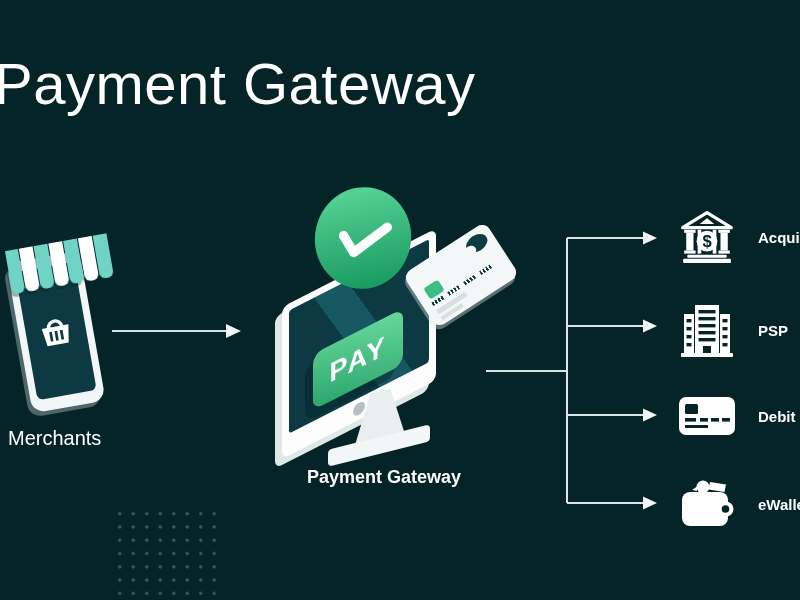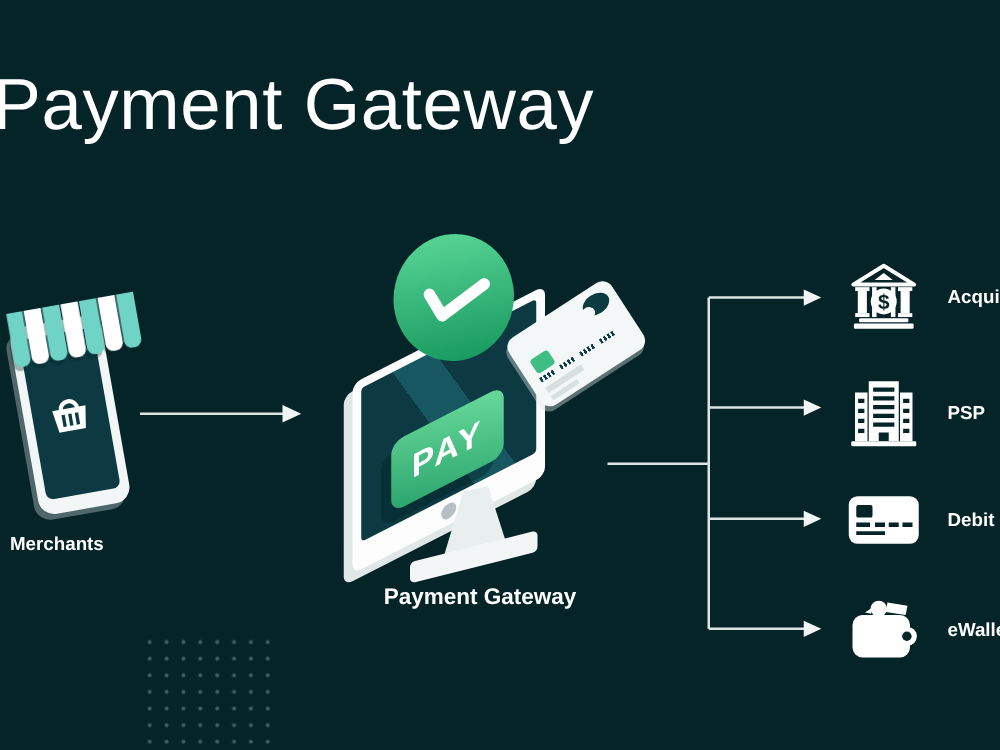--- a/index.html
+++ b/index.html
@@ -36,21 +36,21 @@
   }
   #awning{
     position:absolute;left:2px;top:6px;width:104px;height:44px;
     transform:rotate(-10deg);
     display:flex;overflow:visible;
     filter:drop-shadow(-2px 3px 0 rgba(4,36,40,.35));
   }
   .stripe{flex:1;border-radius:0 0 6px 6px;margin:0 0.5px;}
   .stripe.teal{background:#6fd3c6;}
   .stripe.white{background:#ffffff;}
-  #merchant-label{left:8px;top:427px;font-size:15px;font-weight:700;}
+  #merchant-label{left:8px;top:427px;font-size:20px;font-weight:400;}
 
   
   #gateway-group{left:270px;top:185px;width:250px;height:280px;}
   #check-circle{
     position:absolute;left:45px;top:2px;width:96px;height:102px;
     border-radius:50%;
     background:linear-gradient(155deg,#54d092 15%,#17995f 90%);
     transform:rotate(14deg);
     display:flex;align-items:center;justify-content:center;
   }

